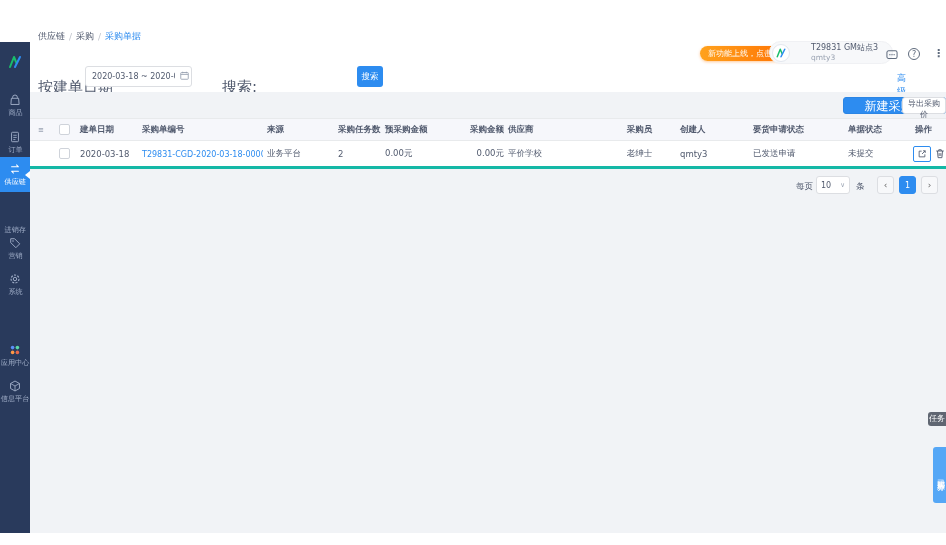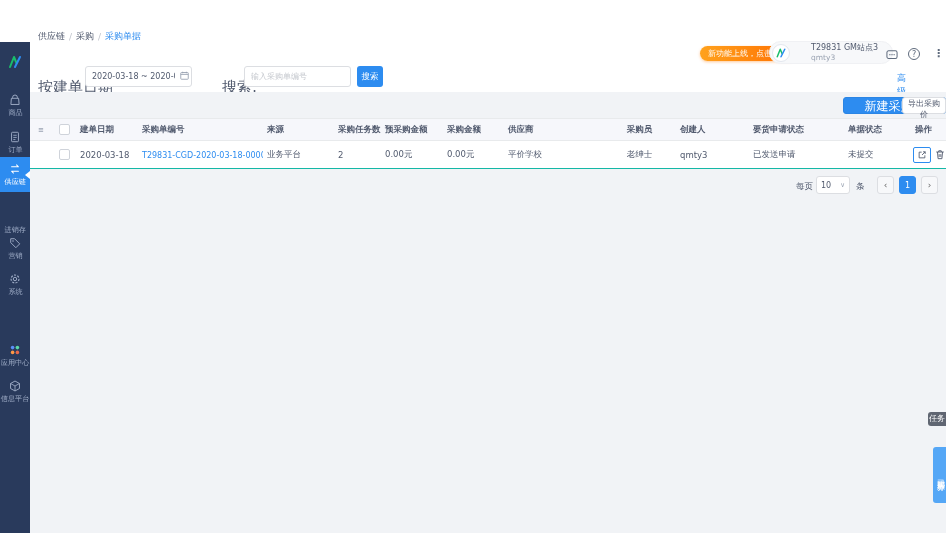--- a/index.html
+++ b/index.html
@@ -47,25 +47,25 @@
   .btn-new { position:absolute; left:813px; top:5px; height:17px; padding:0 17px; background:#2d8cf0;
     color:#fff; border:1px solid #2b85e4; border-radius:3px; font-size:12px; cursor:pointer; font-family:inherit;}
   .btn-export { position:absolute; left:872px; top:5px; height:17px; padding:0 5px; background:#fff;
     color:#515a6e; border:1px solid #dcdee2; border-radius:3px; font-size:8px; cursor:pointer; font-family:inherit;}
 
   
   .table { position:absolute; left:0; top:26px; width:916px; }
   .trow { display:flex; align-items:center; }
   .thead { height:23px; background:#f6f7fb; border-top:1px solid #e8eaec; border-bottom:1px solid #e8eaec;
     font-size:8.5px; font-weight:bold; color:#515a6e; }
-  .tbody-row { height:28px; background:#fff; border-bottom:1px solid #14b8a6; font-size:8.5px; color:#515a6e; }
+  .tbody-row { height:28px; background:#fff; border-bottom:3px solid #14b8a6; font-size:8.5px; color:#515a6e; }
   .cell { padding-left:4px; white-space:nowrap; overflow:hidden; }
   .c0{width:22px; text-align:center; padding-left:0;} .c1{width:24px; padding-left:0; display:flex; justify-content:center;}
   .c2{width:62px;} .c3{width:125px;} .c4{width:71px;} .c5{width:47px;} .c6{width:62px;}
-  .c7{width:61px;} .c8{width:95px;} .c9{width:77px;text-align:center;} .c10{width:73px;} .c11{width:95px;}
+  .c7{width:61px;text-align:right;} .c8{width:95px;} .c9{width:77px;text-align:center;} .c10{width:73px;} .c11{width:95px;}
   .c12{width:67px;} .c13{width:35px;}
   .expand-glyph { font-size:7px; color:#9aa3b2; }
   .checkbox { width:11px; height:11px; border:1px solid #cfd3da; border-radius:2px; background:#fff; cursor:pointer;}
   .order-link { color:#2d8cf0; font-size:8px; cursor:pointer; }
   .ops { display:flex; align-items:center; gap:4px; padding-left:2px; }
   .op-share { width:18px; height:16px; border:1px solid #2d8cf0; border-radius:2px; background:#fff;
     display:flex; align-items:center; justify-content:center; cursor:pointer; color:#515a6e;}
   .op-del { color:#515a6e; cursor:pointer; display:flex; align-items:center; }
 
   
@@ -136,21 +136,20 @@
 
   <span class="flabel" style="left:38px;">按建单日期</span>
   <input class="date-input" type="text" readonly="" value="2020-03-18 ~ 2020-03-18" style="">
   <span class="cal-icon">
     <svg class="ic" width="9" height="9" viewBox="0 0 12 12">
       <rect x="1" y="2" width="10" height="9" rx="1" fill="none" stroke="#9aa3b2" stroke-width="1.2"></rect>
       <path d="M3.5 1 v2 M8.5 1 v2 M1 4.5 h10" stroke="#9aa3b2" stroke-width="1.2" fill="none"></path>
     </svg>
   </span>
   <span class="flabel" style="left:222px;">搜索:</span>
-  <input class="search-input" type="text" placeholder="输入采购单编号" style="">
   <button class="search-btn">搜索</button>
   <div class="advanced-link">
     <span>高级筛选</span>
     <span class="chev">∨</span>
   </div>
 
   <div class="content">
     <button class="btn-new">新建采购单据</button>
     <button class="btn-export">导出采购价</button>
 

